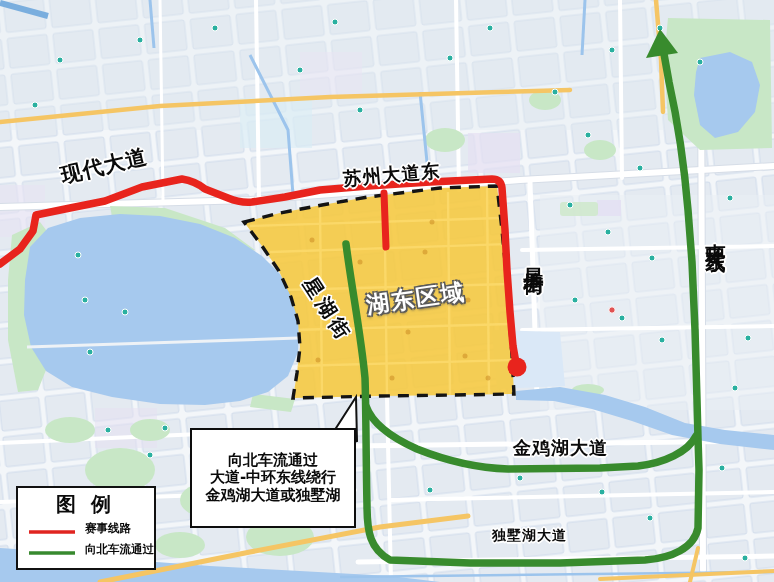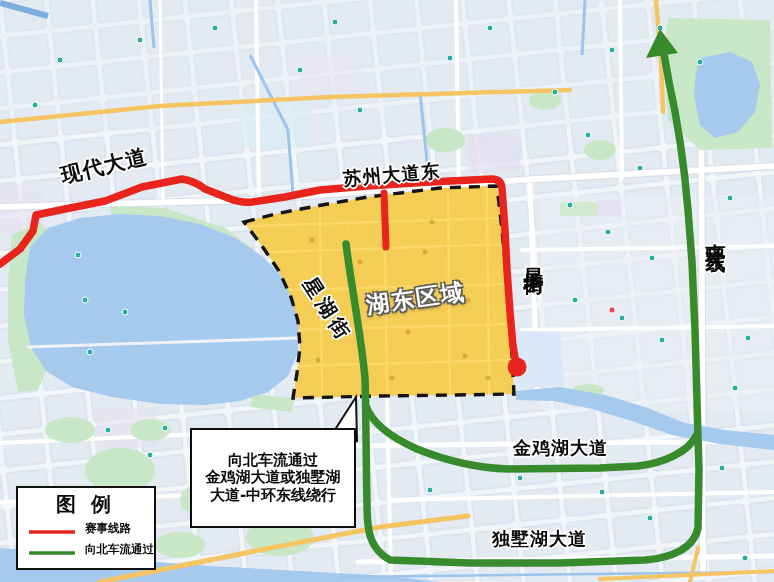--- a/index.html
+++ b/index.html
@@ -15,21 +15,21 @@
                 -2px 0 0 #fff,2px 0 0 #fff,0 -2px 0 #fff,0 2px 0 #fff;
     z-index:30;pointer-events:none;
   }
   .vertical{writing-mode:vertical-rl;text-orientation:upright;}
   #lbl-xiandai{left:60px;top:152px;font-size:21px;transform:rotate(-13deg);letter-spacing:1px;}
   #lbl-suzhou{left:343px;top:162px;font-size:18.5px;transform:rotate(-5deg);letter-spacing:1px;}
   #lbl-xinghu{left:319px;top:272px;font-size:20px;transform:rotate(57deg);transform-origin:0 0;letter-spacing:4px;}
   #lbl-xingtang{left:521px;top:251px;font-size:20px;letter-spacing:4px;}
   #lbl-zhonghuan{left:703px;top:228px;font-size:20px;letter-spacing:3px;}
   #lbl-jinjihu{left:513px;top:436px;font-size:18px;letter-spacing:1px;}
-  #lbl-dushuhu{left:492px;top:527px;font-size:18px;letter-spacing:1px;}
+  #lbl-dushuhu{left:492px;top:527px;font-size:14px;letter-spacing:1px;}
   #lbl-region{
     position:absolute;left:366px;top:283px;font-size:23px;font-weight:700;color:#ffffff;
     transform:rotate(-8deg);letter-spacing:2px;white-space:nowrap;z-index:30;
     text-shadow:-1.5px -1.5px 0 #5a5a5a,1.5px -1.5px 0 #5a5a5a,-1.5px 1.5px 0 #5a5a5a,
                  1.5px 1.5px 0 #5a5a5a,0 2px 3px #4a4a4a;pointer-events:none;
   }
   .callout{
     position:absolute;left:190px;top:428px;width:166px;box-sizing:border-box;
     background:#fff;border:2.5px solid #0d0d0d;padding:22px 2px;z-index:40;
     text-align:center;font-size:15px;font-weight:700;color:#0a0a0a;line-height:1.16;
@@ -232,22 +232,22 @@
   <div class="road-label" id="lbl-suzhou">苏州大道东</div>
   <div class="road-label" id="lbl-xinghu">星湖街</div>
   <div class="road-label vertical" id="lbl-xingtang">星塘街</div>
   <div class="road-label vertical" id="lbl-zhonghuan">中环东线</div>
   <div class="road-label" id="lbl-jinjihu">金鸡湖大道</div>
   <div class="road-label" id="lbl-dushuhu">独墅湖大道</div>
   <div id="lbl-region">湖东区域</div>
 
   <div class="callout">
     <div>向北车流通过</div>
+    <div>大道-中环东线绕行</div>
     <div>金鸡湖大道或独墅湖</div>
-    <div>大道-中环东线绕行</div>
   </div>
 
   <div class="legend">
     <div class="legend-title">图 例</div>
     <div class="legend-row">
       <svg class="swatch" width="48" height="8">
         <line x1="1" y1="4" x2="47" y2="4" stroke-width="3.5" stroke="#e02420"></line>
       </svg>
       <span class="cap">赛事线路</span>
     </div>

